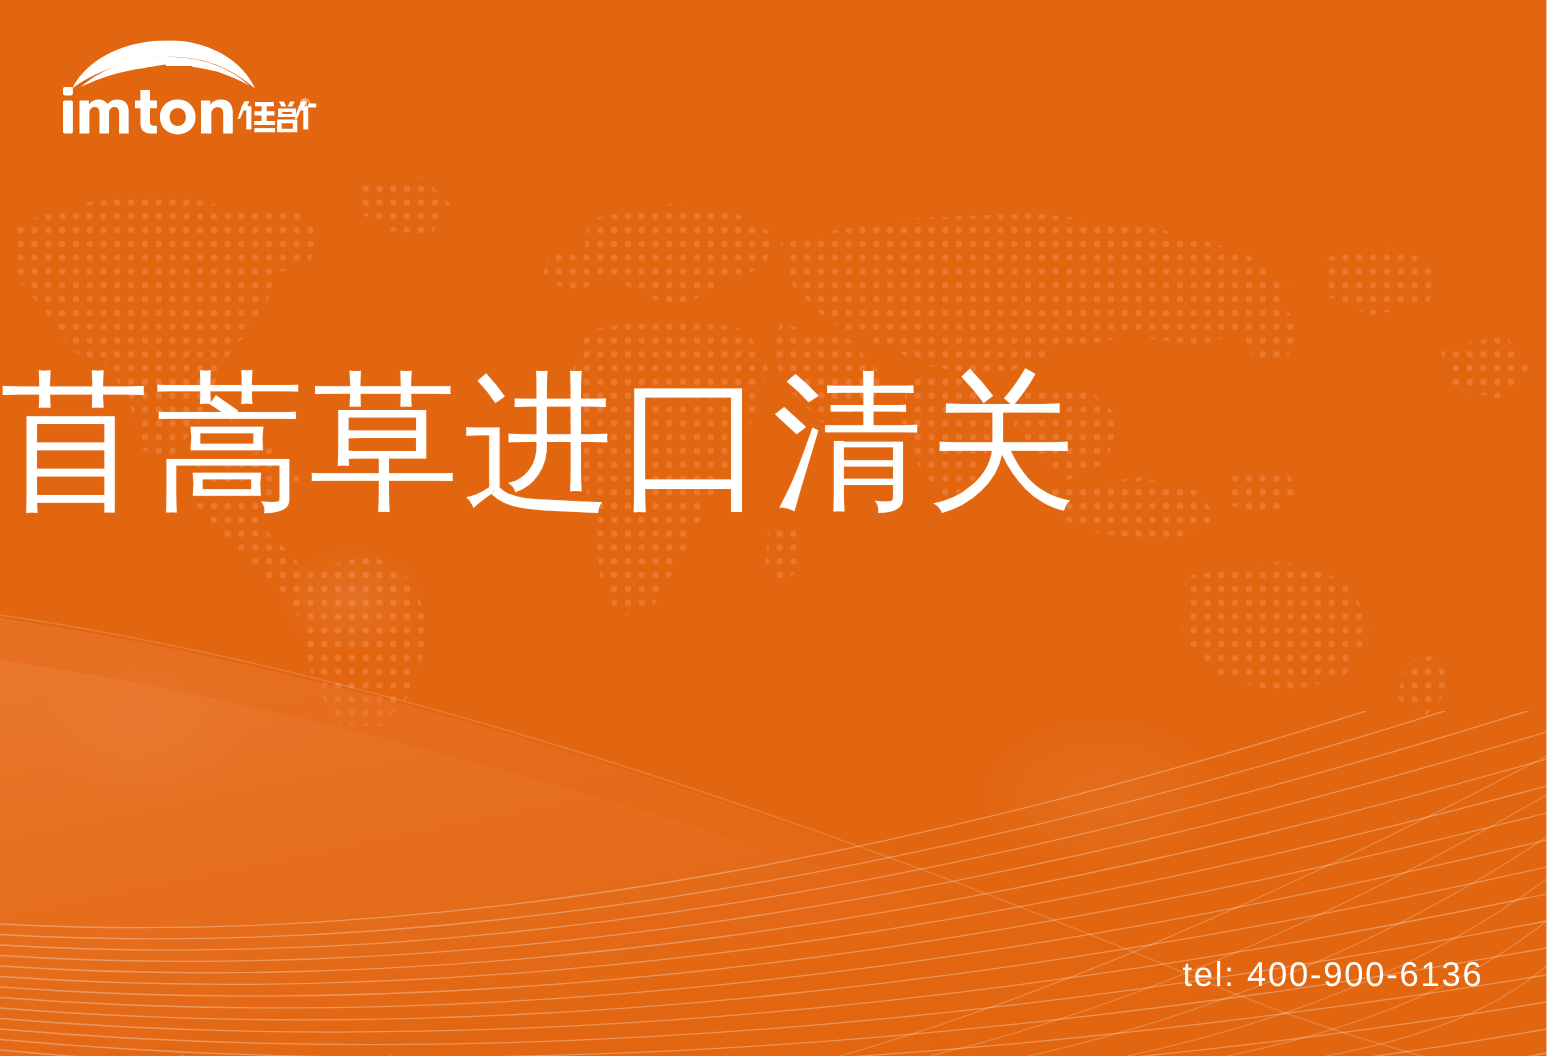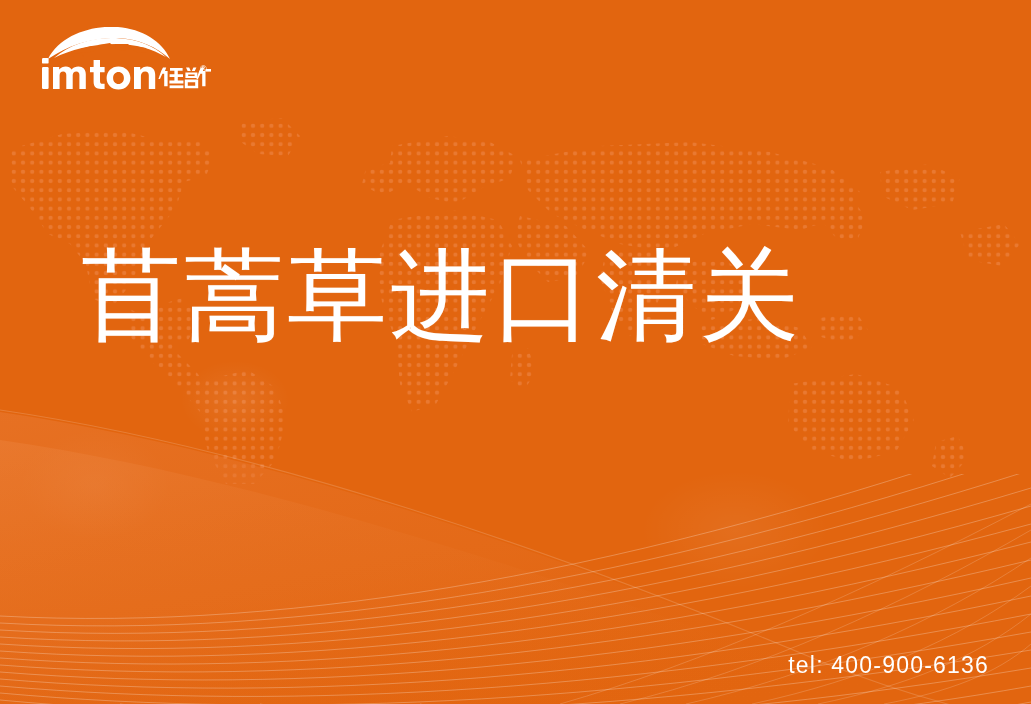--- a/index.html
+++ b/index.html
@@ -89,21 +89,21 @@
     font-size: 9px;
     line-height: 9px;
   }
 
   
   #headline {
     position: absolute;
     left: 0;
     top: 234px;
     width: 883px;
-    text-align: center;
+    text-align: left;
     color: #ffffff;
   }
   #headline .hl-line {
     display: block;
     font-size: 100px;
     line-height: 122px;
     font-weight: 300;
     letter-spacing: 3px;
     white-space: nowrap;
     text-shadow: 0 0 1px rgba(255,255,255,0.25);
@@ -112,21 +112,20 @@
   
   #phone {
     position: absolute;
     right: 42px;
     top: 635px;
     color: #ffffff;
     font-size: 23px;
     line-height: 28px;
     letter-spacing: 1.2px;
     white-space: nowrap;
-    margin-top: 16px;
   }
 </style>
 </head>
 <body>
 
 <div id="banner">
 
   <svg id="dotmap" viewBox="0 0 1031 372" aria-hidden="true">
     <defs>
       <pattern id="dotsPat" x="0" y="0" width="9.2" height="9.2" patternUnits="userSpaceOnUse">

